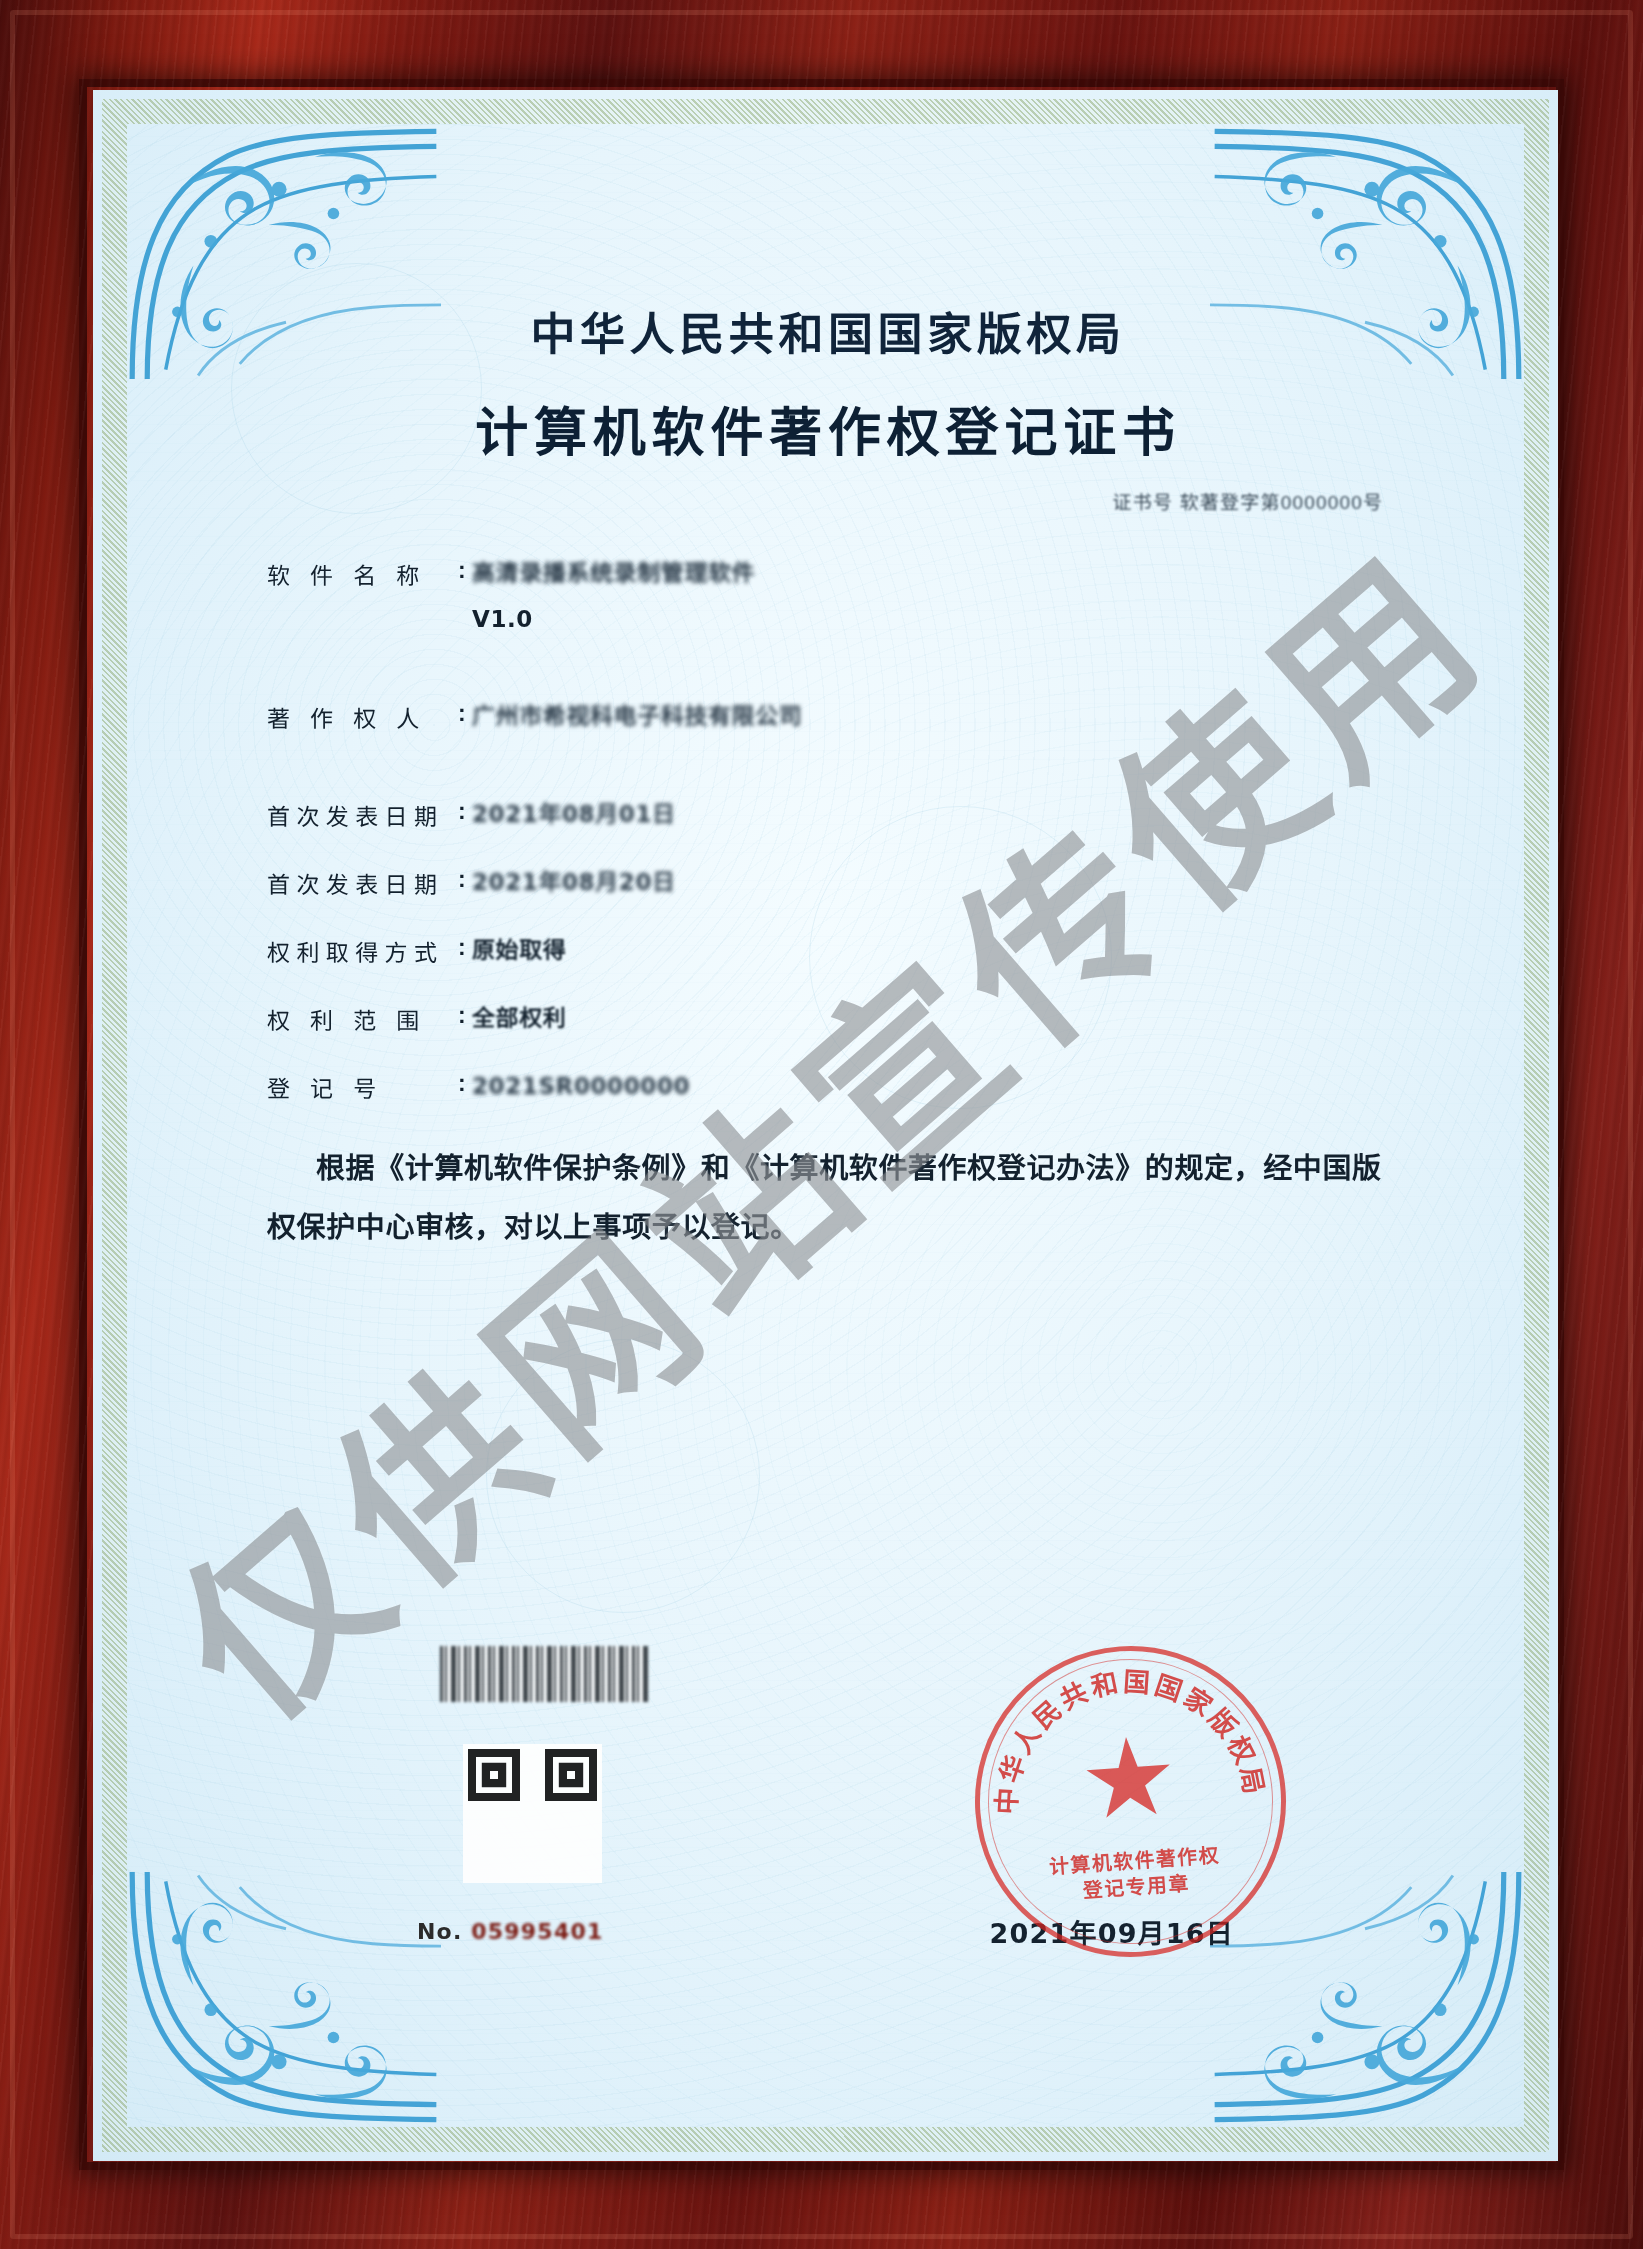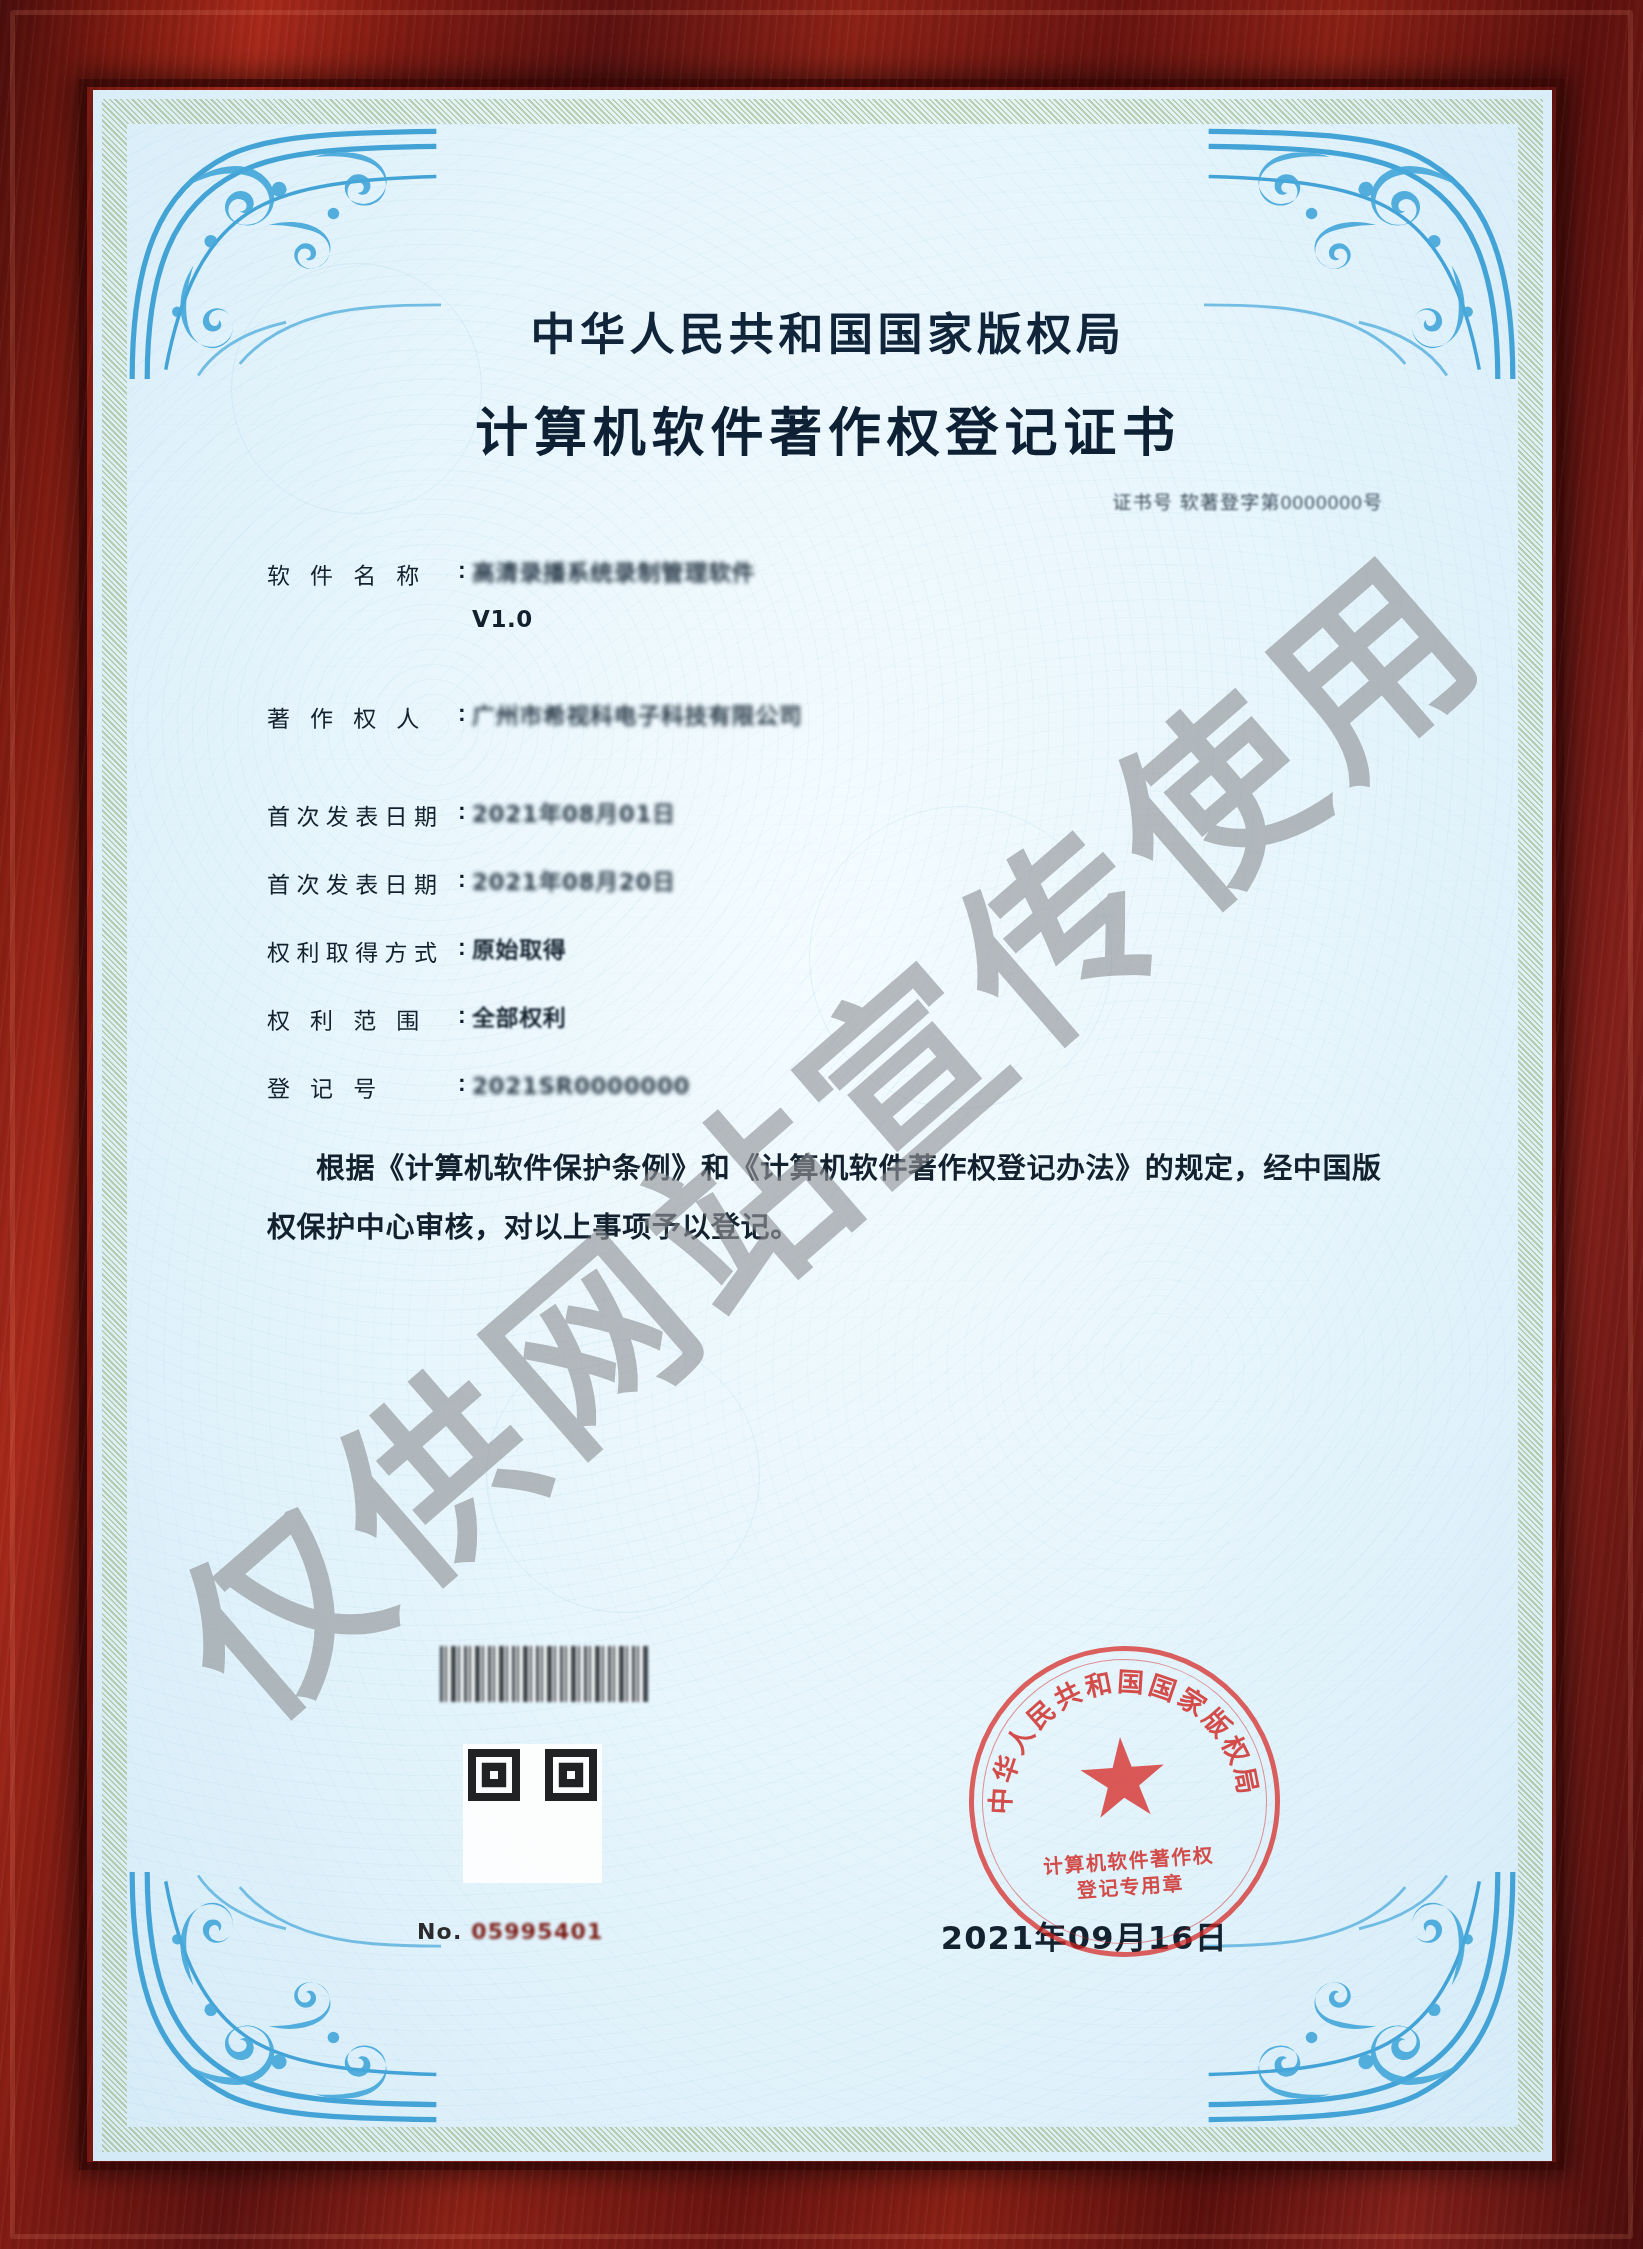--- a/index.html
+++ b/index.html
@@ -65,20 +65,21 @@
   
   .paper {
     position: absolute;
     left: 93px;
     top: 90px;
     width: 1459px;
     height: 2071px;
     background:
       radial-gradient(ellipse at 50% 38%, #f2fbff 0%, #e4f4fb 48%, #dcf0fa 72%, #d3eaf6 100%);
     overflow: hidden;
+    padding-left: 6px;
   }
 
   
   .paper-band {
     position: absolute;
     left: 9.3px; top: 9.3px; right: 9.3px; bottom: 9.3px;
     background:
       repeating-linear-gradient(45deg,
         rgba(150,175,120,0.55) 0px,
         rgba(150,175,120,0.55) 1.7px,
@@ -253,21 +254,21 @@
     color: #7a1a12;
     font-family: "DejaVu Sans", sans-serif;
   }
   .serial .sn-label { color: #2b2b2b; }
   .serial .sn-num { filter: blur(1.4px); }
 
   .issue-date {
     position: absolute;
     right: 324px;
     top: 1822px;
-    font-size: 32px;
+    font-size: 27px;
     font-weight: 700;
     color: #14222f;
     letter-spacing: 1.2px;
     font-family: "DejaVu Sans", sans-serif;
   }
 
   
   .seal {
     position: absolute;
     right: 272px;

